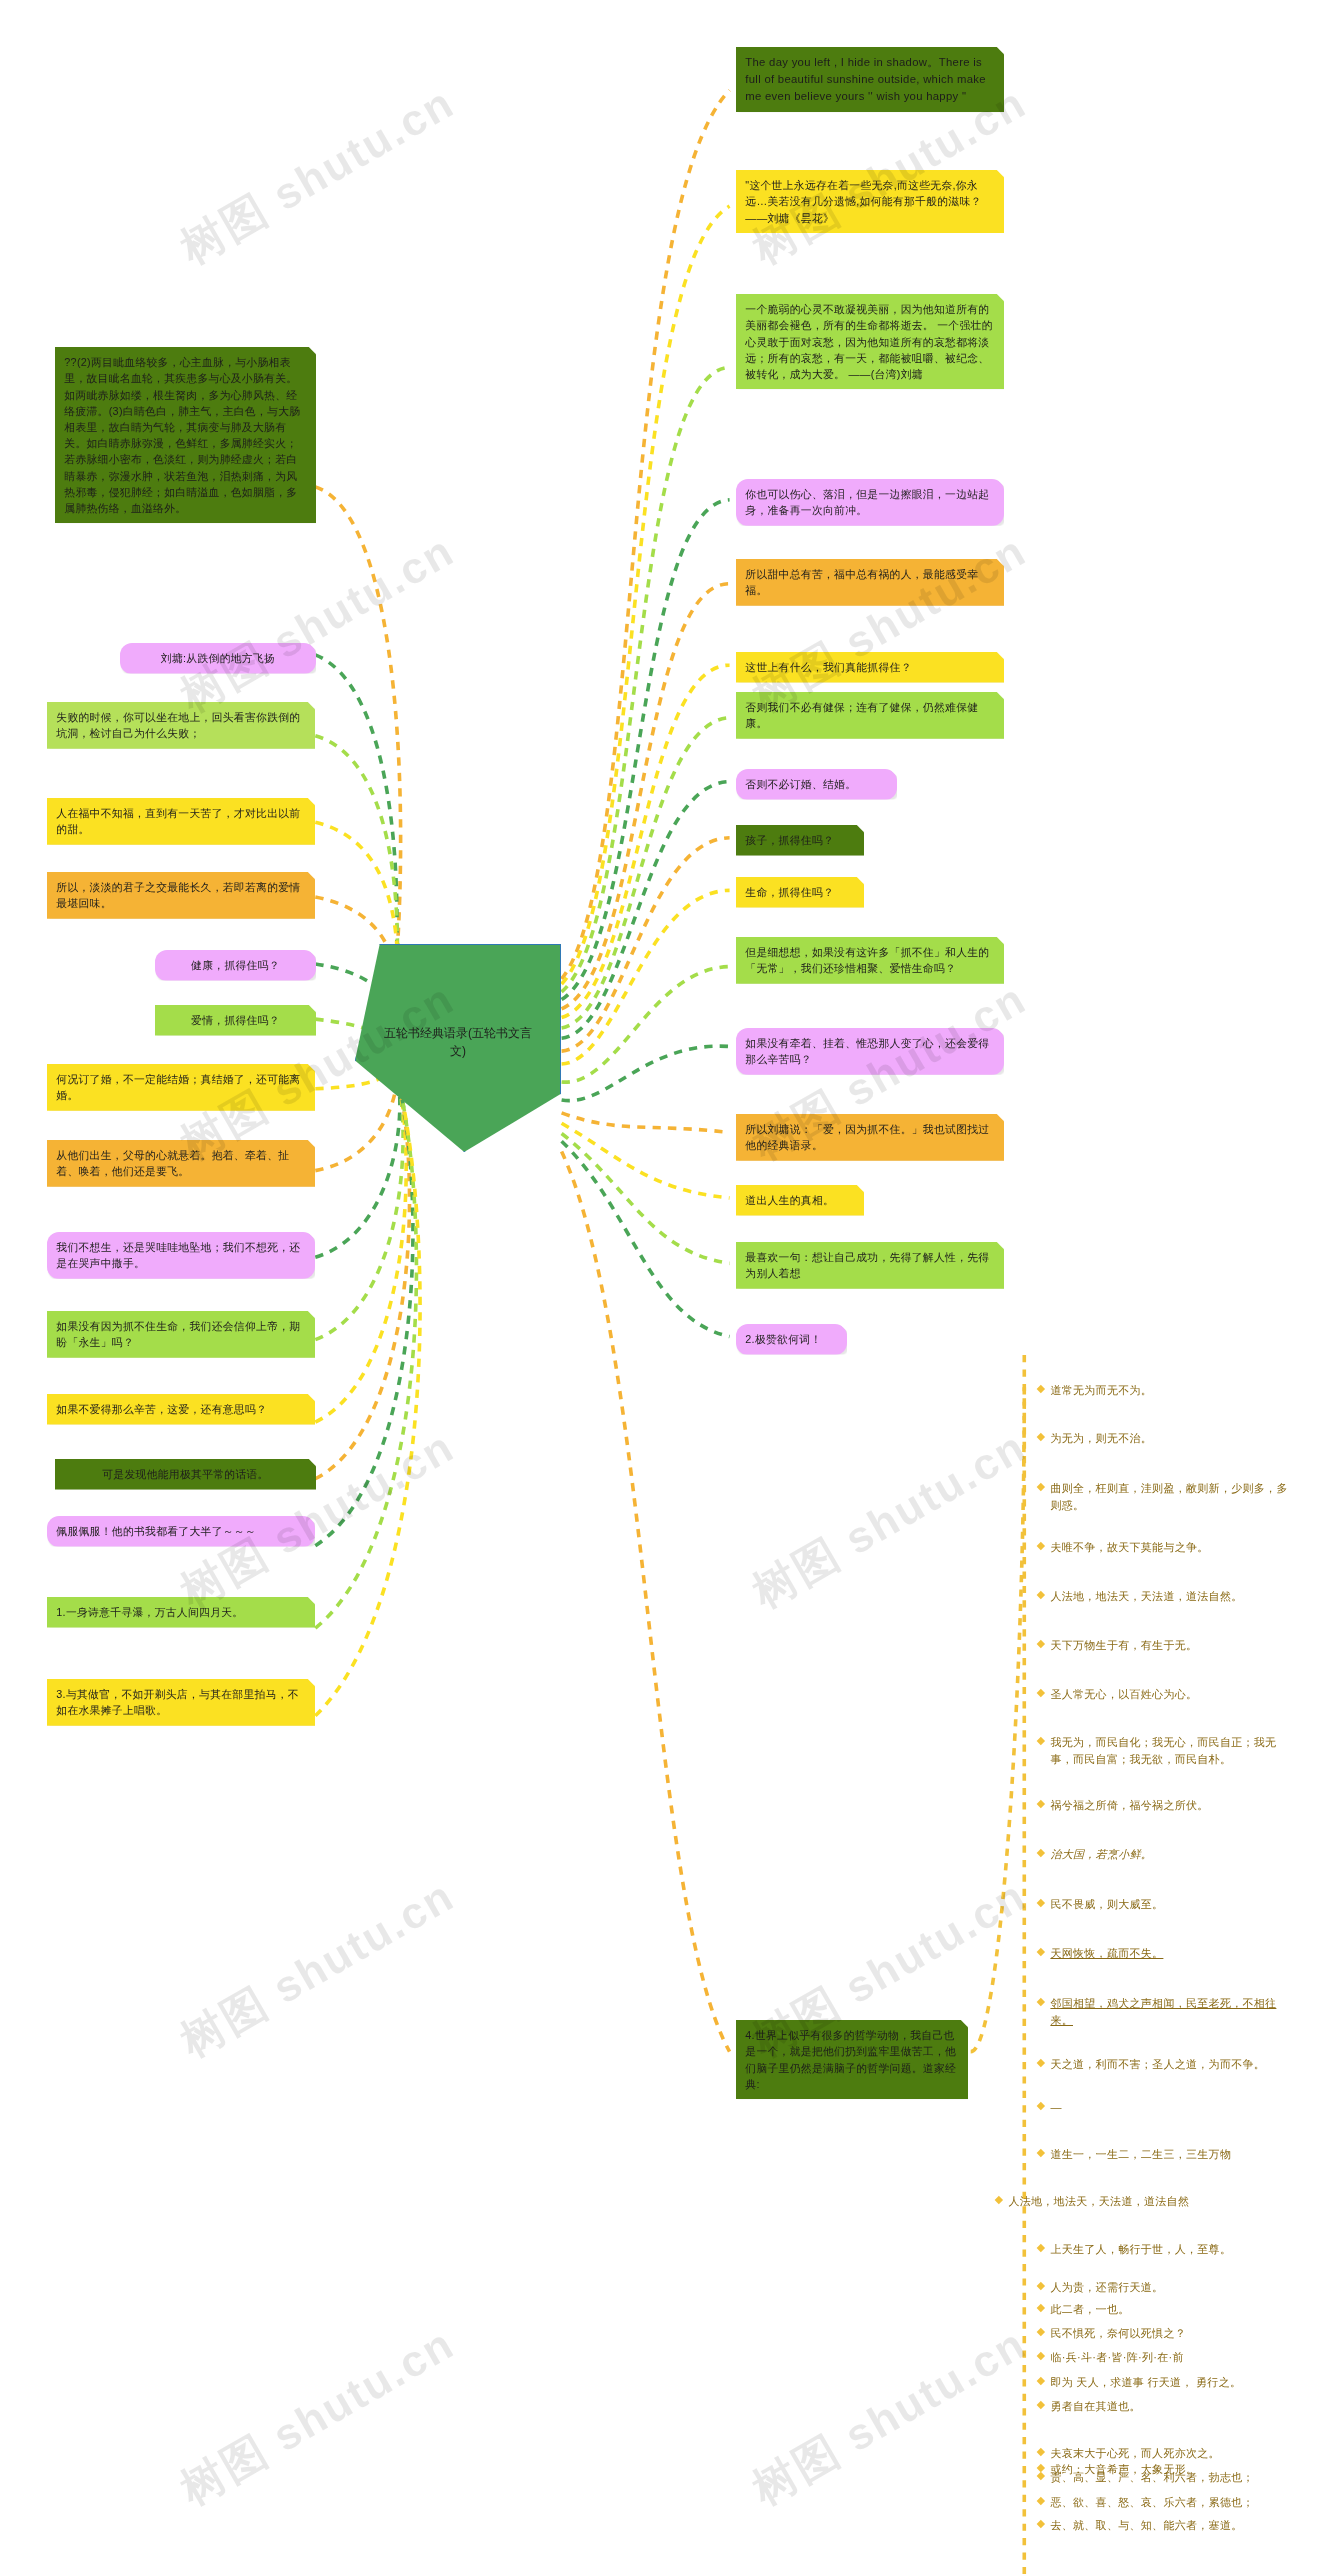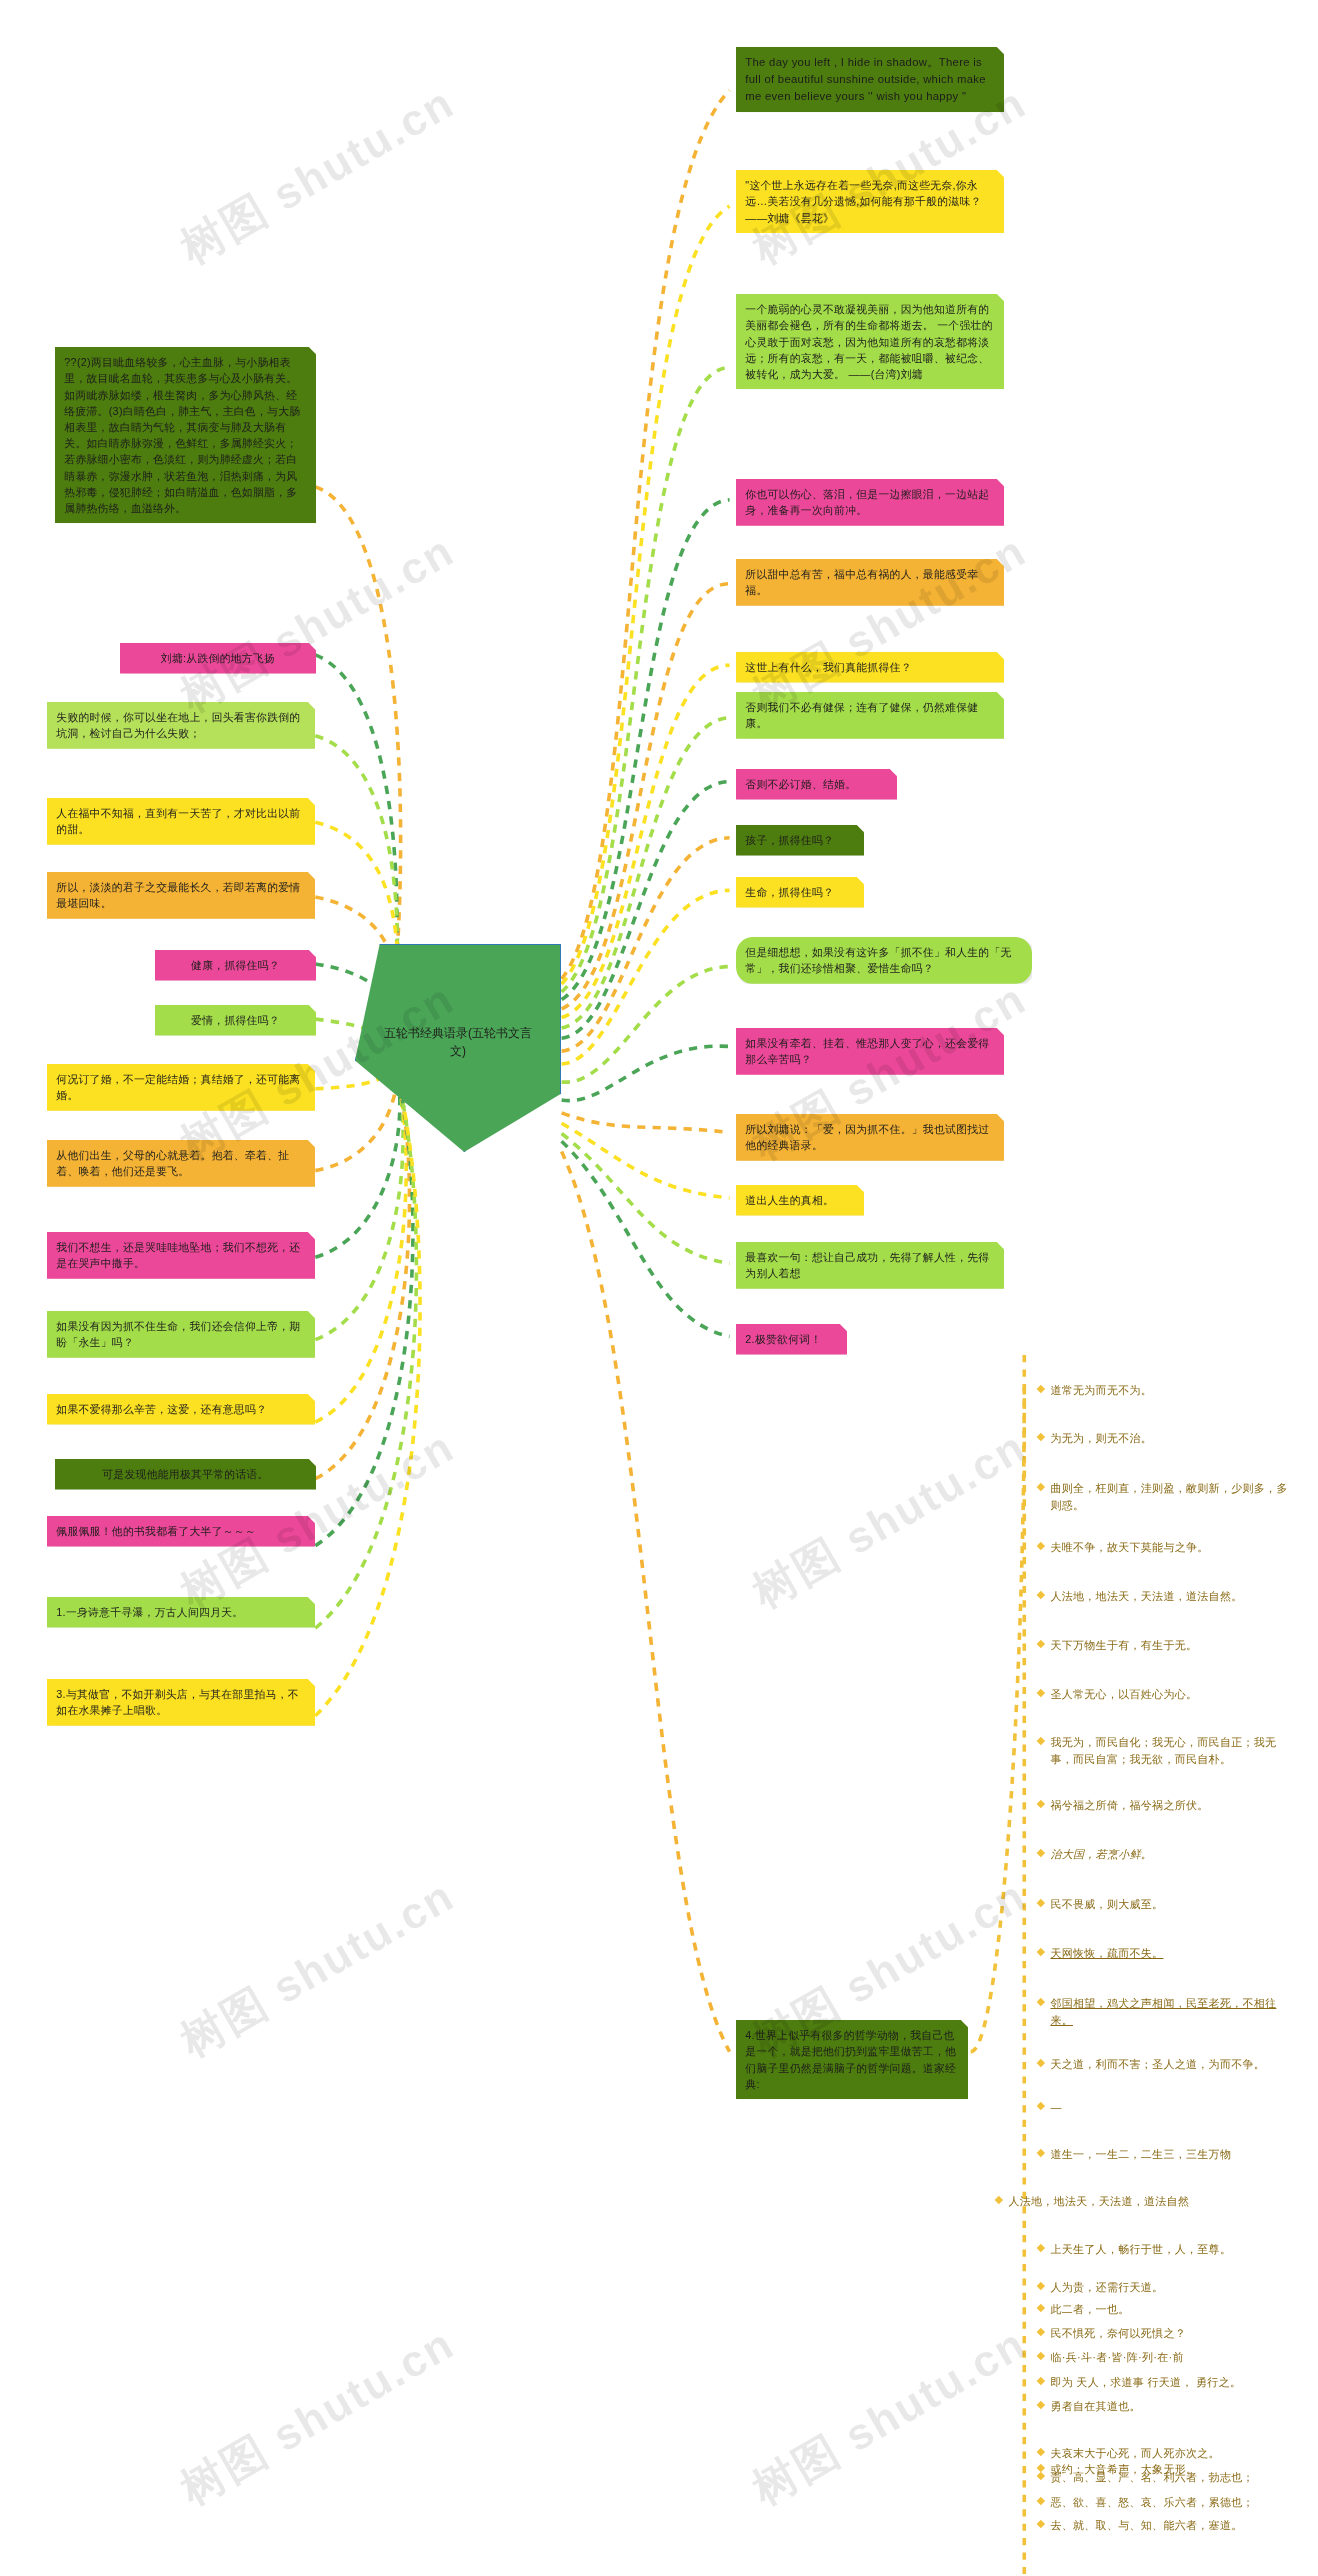--- a/index.html
+++ b/index.html
@@ -48,21 +48,21 @@
     word-break: break-word;
   }
   .node.en { font-size: 11.3px; }
 
   
   .c-orange      { background:#f5b335; }
   .c-amber       { background:#4d7c0f; }
   .c-yellow      { background:#fbe122; }
   .c-lime        { background:#b5e05a; }
   .c-green-light { background:#a4dd4a; }
-  .c-green       { background:#ec4899; }
+  .c-green       { background:#f0abfc;border-radius:12px; }
 
   
   #root-node {
     position: absolute;
     z-index: 12;
     left: 355px; top: 944px;
     width: 206px; height: 208px;
     background: #4aa557;
     border: 1px solid #2f79b5;
     clip-path: polygon(12% 0, 100% 0, 100% 72%, 53% 100%, 0 56%);
@@ -175,21 +175,21 @@
 <div class="node c-amber en" style="left:736px; top:47px;   width:268px;">The day you left , I hide in shadow。There is full of beautiful sunshine outside, which make me even believe yours '' wish you happy "</div>
 <div class="node c-yellow" style="left:736px; top:170px;  width:268px;">"这个世上永远存在着一些无奈,而这些无奈,你永远…美若没有几分遗憾,如何能有那千般的滋味？——刘墉《昙花》</div>
 <div class="node c-green-light" style="left:736px; top:294px;  width:268px;">一个脆弱的心灵不敢凝视美丽，因为他知道所有的美丽都会褪色，所有的生命都将逝去。 一个强壮的心灵敢于面对哀愁，因为他知道所有的哀愁都将淡远；所有的哀愁，有一天，都能被咀嚼、被纪念、被转化，成为大爱。 ——(台湾)刘墉</div>
 <div class="node c-green" style="left:736px; top:479px;  width:268px;">你也可以伤心、落泪，但是一边擦眼泪，一边站起身，准备再一次向前冲。</div>
 <div class="node c-orange" style="left:736px; top:559px; width:268px;">所以甜中总有苦，福中总有祸的人，最能感受幸福。</div>
 <div class="node c-yellow" style="left:736px; top:652px; width:268px;">这世上有什么，我们真能抓得住？</div>
 <div class="node c-green-light" style="left:736px; top:692px; width:268px;">否则我们不必有健保；连有了健保，仍然难保健康。</div>
 <div class="node c-green" style="left:736px; top:769px; width:161px;">否则不必订婚、结婚。</div>
 <div class="node c-amber" style="left:736px; top:825px; width:128px;">孩子，抓得住吗？</div>
 <div class="node c-yellow" style="left:736px; top:877px; width:128px;">生命，抓得住吗？</div>
-<div class="node c-green-light" style="left:736px; top:937px; width:296px;border-radius:17px;">但是细想想，如果没有这许多「抓不住」和人生的「无常」，我们还珍惜相聚、爱惜生命吗？</div>
+<div class="node c-green-light" style="left:736px; top:937px; width:268px;">但是细想想，如果没有这许多「抓不住」和人生的「无常」，我们还珍惜相聚、爱惜生命吗？</div>
 <div class="node c-green" style="left:736px; top:1028px; width:268px;">如果没有牵着、挂着、惟恐那人变了心，还会爱得那么辛苦吗？</div>
 <div class="node c-orange" style="left:736px; top:1114px; width:268px;">所以刘墉说：「爱，因为抓不住。」我也试图找过他的经典语录。</div>
 <div class="node c-yellow" style="left:736px; top:1185px; width:128px;">道出人生的真相。</div>
 <div class="node c-green-light" style="left:736px; top:1242px; width:268px;">最喜欢一句：想让自己成功，先得了解人性，先得为别人着想</div>
 <div class="node c-green" style="left:736px; top:1324px; width:111px;">2.极赞欲何词！</div>
 <div class="node c-amber" style="left:736px; top:2020px; width:232px;">4.世界上似乎有很多的哲学动物，我自己也是一个，就是把他们扔到监牢里做苦工，他们脑子里仍然是满脑子的哲学问题。道家经典:</div>
 
 <div class="leaf" style="left:1037px; top:1382px; width:258px;">道常无为而无不为。</div>
 <div class="leaf" style="left:1037px; top:1430px; width:258px;">为无为，则无不治。</div>
 <div class="leaf" style="left:1037px; top:1480px; width:258px;">曲则全，枉则直，洼则盈，敝则新，少则多，多则惑。</div>

